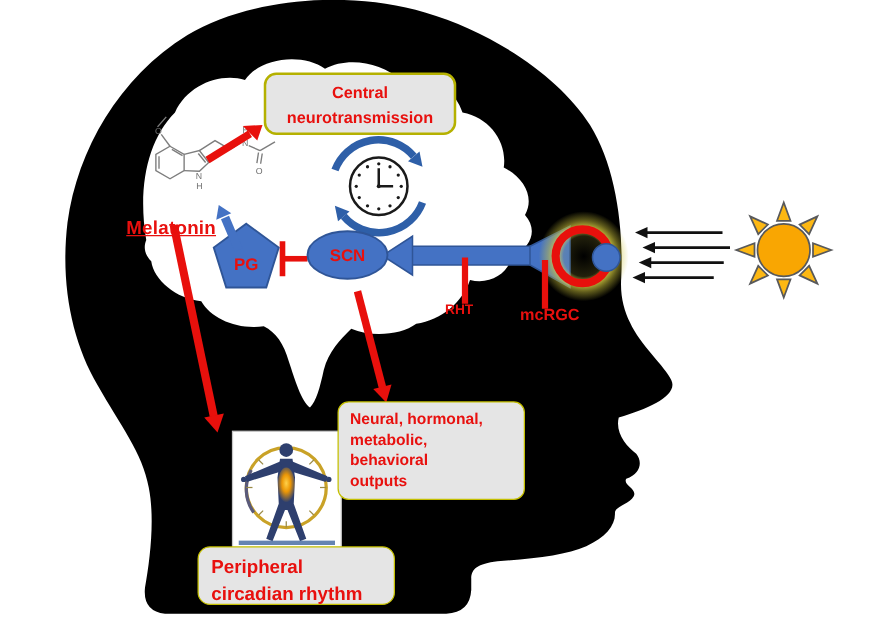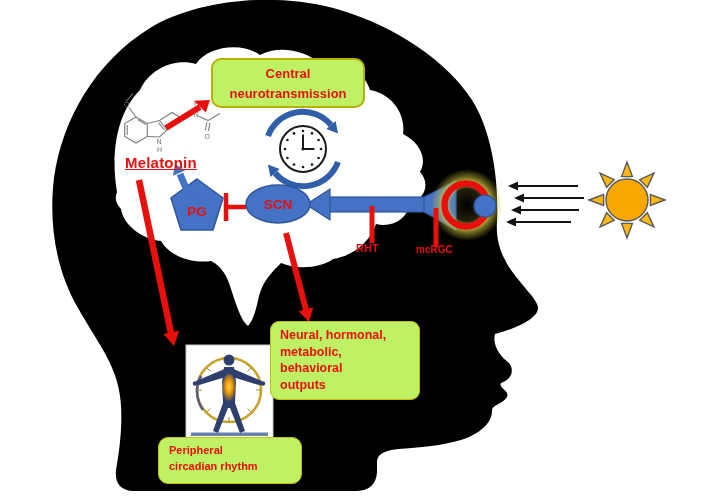--- a/index.html
+++ b/index.html
@@ -2,39 +2,39 @@
 <html><head>
 <meta charset="utf-8">
 <style>
   html,body{margin:0;padding:0;background:#ffffff;}
   #stage{
     position:relative;width:706px;height:497px;background:#ffffff;
     font-family:"Liberation Sans",sans-serif;overflow:hidden;
   }
   #artwork{position:absolute;left:0;top:0;}
   .lbl{position:absolute;color:#e8100e;font-weight:bold;white-space:pre;}
-  #melatonin-label{left:101px;top:154px;font-size:15px;text-decoration:underline;letter-spacing:.2px;margin-left:24px;}
+  #melatonin-label{left:101px;top:174px;font-size:15px;text-decoration:underline;letter-spacing:.2px;}
   #rht-label{left:356px;top:242px;font-size:11px;}
-  #mcrgc-label{left:416px;top:244px;font-size:10px;}
+  #mcrgc-label{left:416px;top:244px;font-size:13px;}
   .ybox{
-    position:absolute;background:#bef264;color:#e8100e;font-weight:bold;
+    position:absolute;background:#e5e5e5;color:#e8100e;font-weight:bold;
     white-space:pre-line;box-sizing:border-box;border-radius:10px;
     border:1.5px solid #c4bf00;
   }
   #central-box{
     left:211px;top:58px;width:154px;height:50px;border:2px solid #b5b100;
     text-align:center;font-size:13px;line-height:1.55;padding-top:4px;
   }
   #outputs-box{
     left:270px;top:321px;width:150px;border-radius:9px;
     font-size:12.5px;line-height:1.32;padding:5px 19px 6px 9px;
   }
   #peripheral-box{
-    left:158px;top:437px;width:144px;height:47px;
-    font-size:11px;line-height:1.45;padding:5px 10px;
+    left:158px;top:437px;width:158px;height:47px;
+    font-size:15px;line-height:1.45;padding:5px 10px;
   }
   svg text.shape-lbl{font-family:"Liberation Sans",sans-serif;font-weight:bold;fill:#e8100e;}
   svg text.atom{font-family:"Liberation Sans",sans-serif;fill:#6f6f6f;font-size:7px;}
 </style>
 </head>
 <body>
 
 <div id="stage">
 
   <svg id="artwork" width="706" height="497" viewBox="0 0 706 497">

